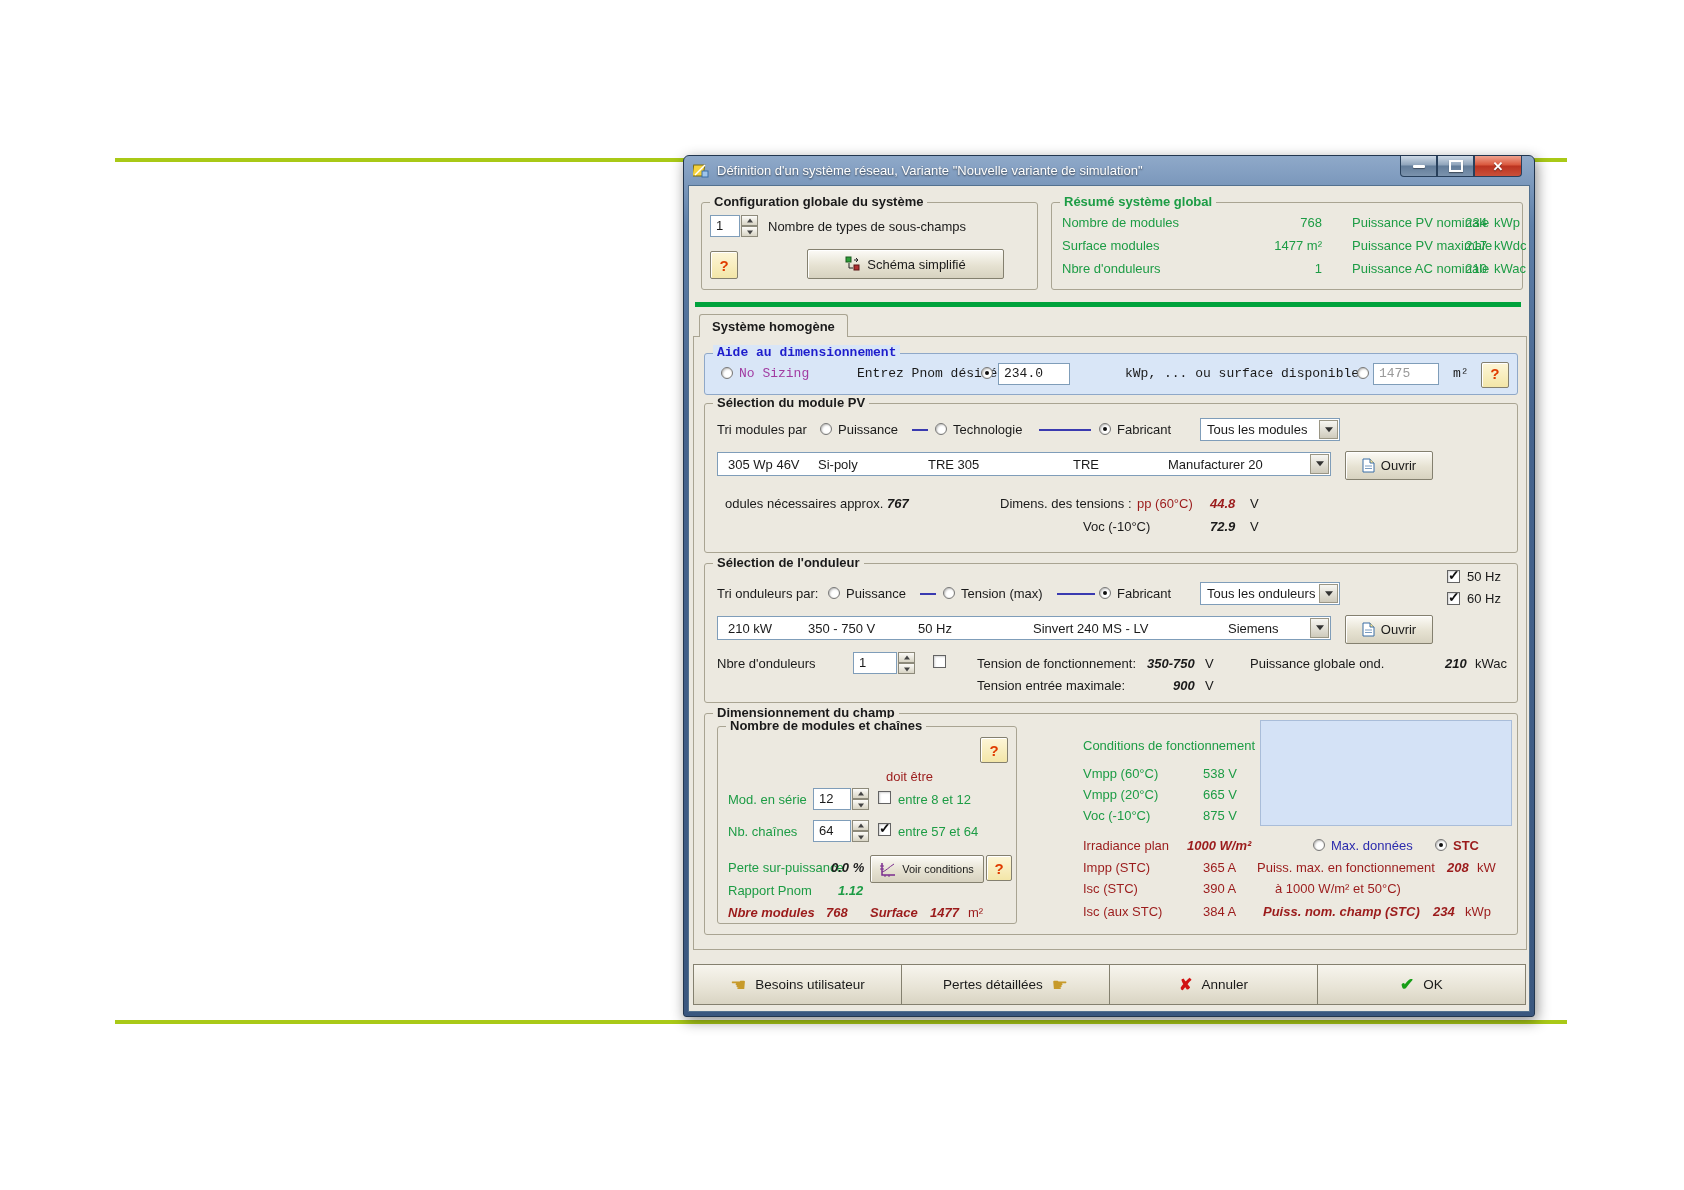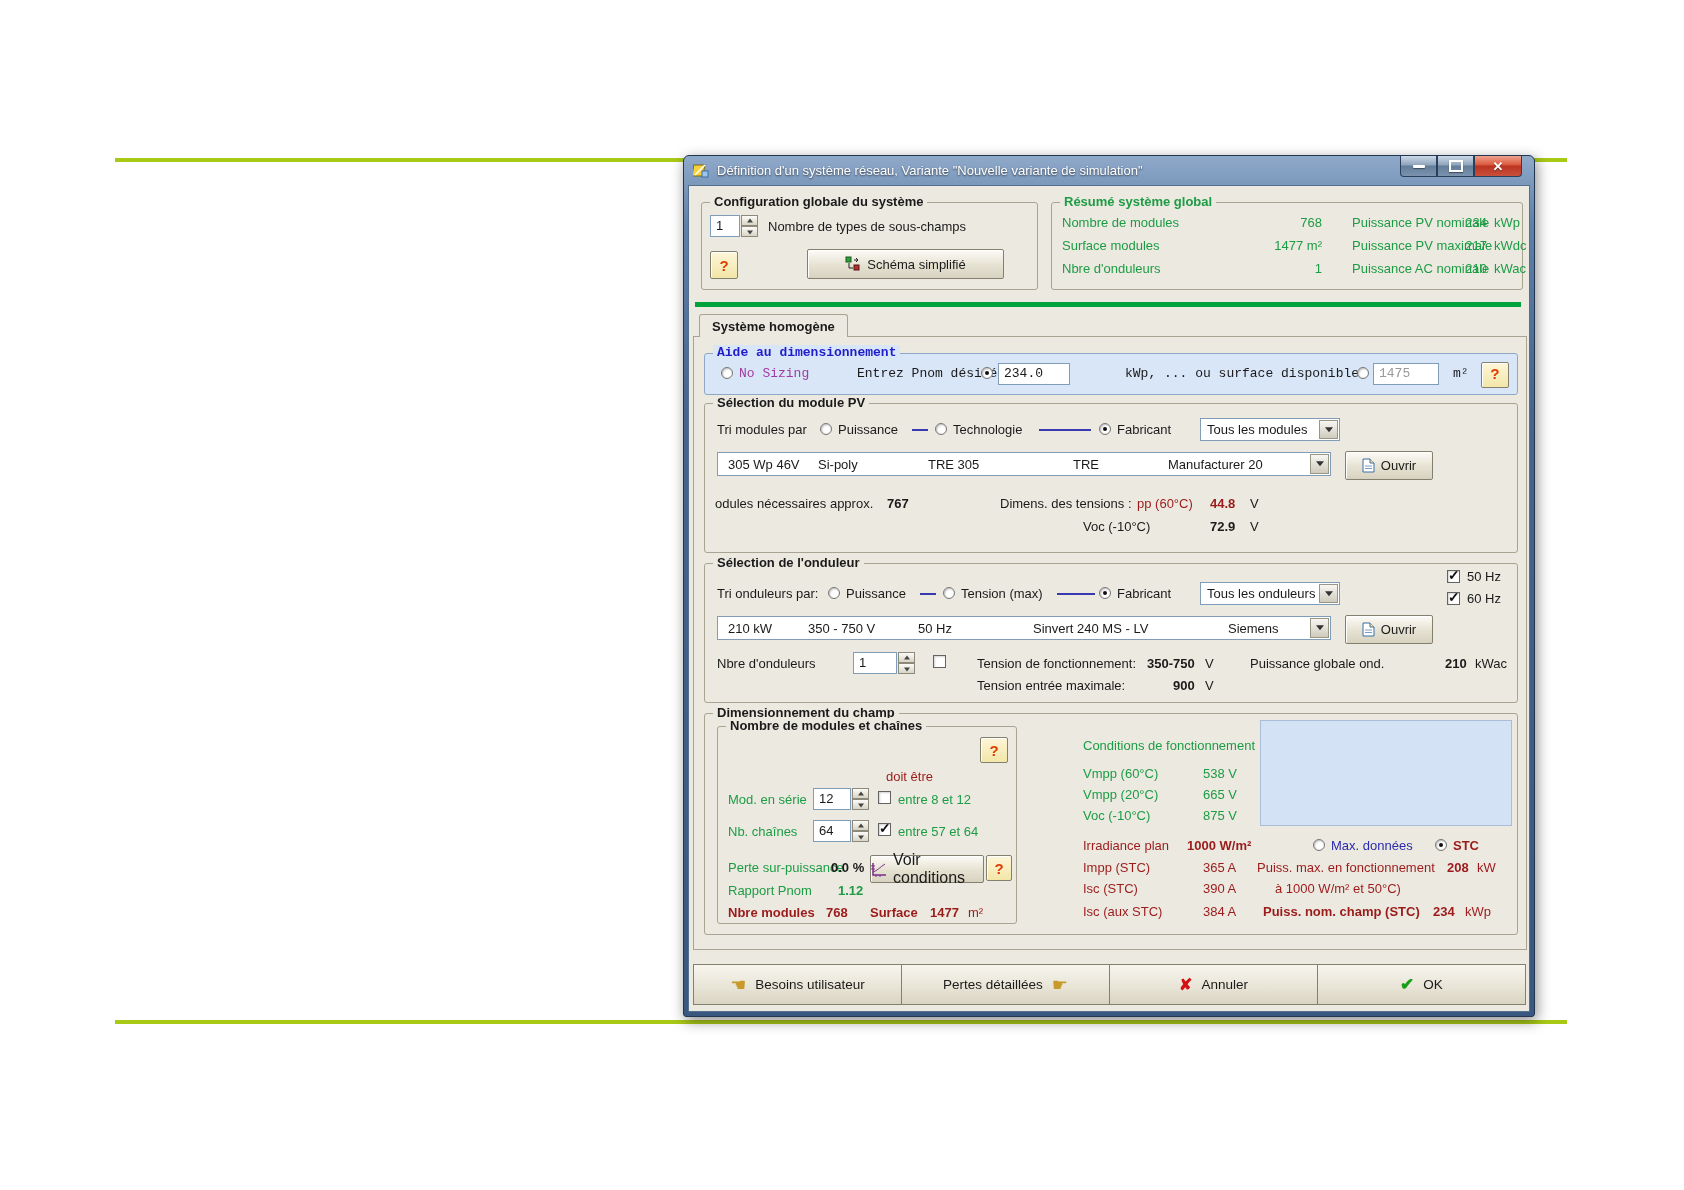--- a/index.html
+++ b/index.html
@@ -23,21 +23,21 @@
        background:linear-gradient(180deg,#efa18d 0%,#d9573c 45%,#bb3320 50%,#c9503a 100%);}
   .glyph-min{width:12px;height:3px;background:#fff;border-radius:1px;box-shadow:0 1px 1px rgba(0,0,0,.4);}
   .glyph-max{width:10px;height:8px;border:2px solid #fff;box-shadow:0 1px 1px rgba(0,0,0,.4);}
   .glyph-close{color:#fff;font-weight:bold;font-size:13px;text-shadow:0 1px 1px rgba(0,0,0,.5);}
   .client{position:absolute;left:4px;right:4px;top:29px;bottom:4px;background:#ece9e0;border:1px solid #53718f;padding-left:16px;}
 
   
   .fs{position:absolute;border:1px solid #a9a492;border-radius:3px;}
   .fs>.lg{position:absolute;top:-9px;left:8px;background:#ece9e0;padding:0 4px;font-weight:bold;white-space:nowrap;}
   .abs{position:absolute;white-space:nowrap;}
-  .g{color:#1d9c45;} .r{color:#9b1b1b;} .bld{font-weight:bold;} .nav{color:#2b2bad;} .pur{color:#a13ba1;}
+  .g{color:#1d9c45;} .r{color:#9b1b1b;} .bld{font-weight:bold;font-style:italic;} .nav{color:#2b2bad;} .pur{color:#a13ba1;}
   .inp{position:absolute;background:#fff;border:1px solid #7f9db9;height:22px;box-sizing:border-box;padding:2px 5px;font-size:13px;}
   .inp.ghost{color:#9a9a9a;}
   .spin{position:absolute;width:17px;height:22px;display:flex;flex-direction:column;}
   .spin i{flex:1;border:1px solid #8d English;} 
   .spin i{flex:1;border:1px solid #8d8a7b;background:linear-gradient(#fcfbf8,#d8d4c4);position:relative;}
   .spin i::after{content:"";position:absolute;left:50%;top:50%;transform:translate(-50%,-50%);
        border:3px solid transparent;}
   .spin i.up::after{border-bottom:4px solid #444;margin-top:-2px;}
   .spin i.dn::after{border-top:4px solid #444;margin-top:2px;}
   .radio{display:inline-block;width:12px;height:12px;border-radius:50%;background:radial-gradient(#fff 55%,#e7e4da);
@@ -207,21 +207,21 @@
           <div class="btn" style="left:640px;top:47px;width:86px;height:27px;">
             <span style="display:inline-flex;">
               <svg width="13" height="15" viewBox="0 0 13 15">
                 <path d="M1 1 h7 l4 4 v9 h-11 z" fill="#fff" stroke="#3a6ea5"></path>
                 <path d="M8 1 v4 h4" fill="#ffe58a" stroke="#3a6ea5"></path>
                 <path d="M3 8 h7 M3 10.5 h7" stroke="#7a9cc0"></path>
               </svg>
             </span>
             <span>Ouvrir</span>
           </div>
-          <span class="abs" style="left:10px;top:92px;">odules nécessaires approx.</span>
+          <span class="abs" style="left:20px;top:92px;">odules nécessaires approx.</span>
           <span class="abs bld" style="left:182px;top:92px;">767</span>
           <span class="abs" style="left:295px;top:92px;">Dimens. des tensions :</span>
           <span class="abs r" style="left:432px;top:92px;">pp (60°C)</span>
           <span class="abs r bld" style="left:505px;top:92px;">44.8</span>
           <span class="abs" style="left:545px;top:92px;">V</span>
           <span class="abs" style="left:378px;top:115px;">Voc  (-10°C)</span>
           <span class="abs bld" style="left:505px;top:115px;">72.9</span>
           <span class="abs" style="left:545px;top:115px;">V</span>
         </div>
 
@@ -300,21 +300,21 @@
             <span class="abs g" style="left:10px;top:97px;">Nb. chaînes</span>
             <div class="inp" style="left:95px;top:93px;width:38px;">64</div>
             <span class="spin" style="left:134px;top:93px;">
                 <i class="up"></i>
                 <i class="dn"></i>
               </span>
             <span class="cb on" style="position:absolute;left:160px;top:96px;"></span>
             <span class="abs g" style="left:180px;top:97px;">entre 57 et 64</span>
             <span class="abs g" style="left:10px;top:133px;">Perte sur-puissance</span>
             <span class="abs bld" style="left:113px;top:133px;">0.0 %</span>
-            <div class="btn" style="left:152px;top:128px;width:112px;height:26px;font-size:16px;">
+            <div class="btn" style="left:152px;top:128px;width:112px;height:26px;font-size:11px;">
               <span style="display:inline-flex;">
                 <svg width="16" height="15" viewBox="0 0 16 15">
                   <path d="M2 1 v12 h13" stroke="#7b2d8e" stroke-width="1.5" fill="none"></path>
                   <path d="M2 10 C6 9 9 5 14 2" stroke="#7b2d8e" fill="none"></path>
                   <path d="M0 4 h4 M0 7 h4 M5 13 v2 M9 13 v2" stroke="#7b2d8e"></path>
                 </svg>
               </span>
               <span>Voir conditions</span>
             </div>
             <div class="qbtn" style="left:268px;top:128px;width:24px;height:24px;">

